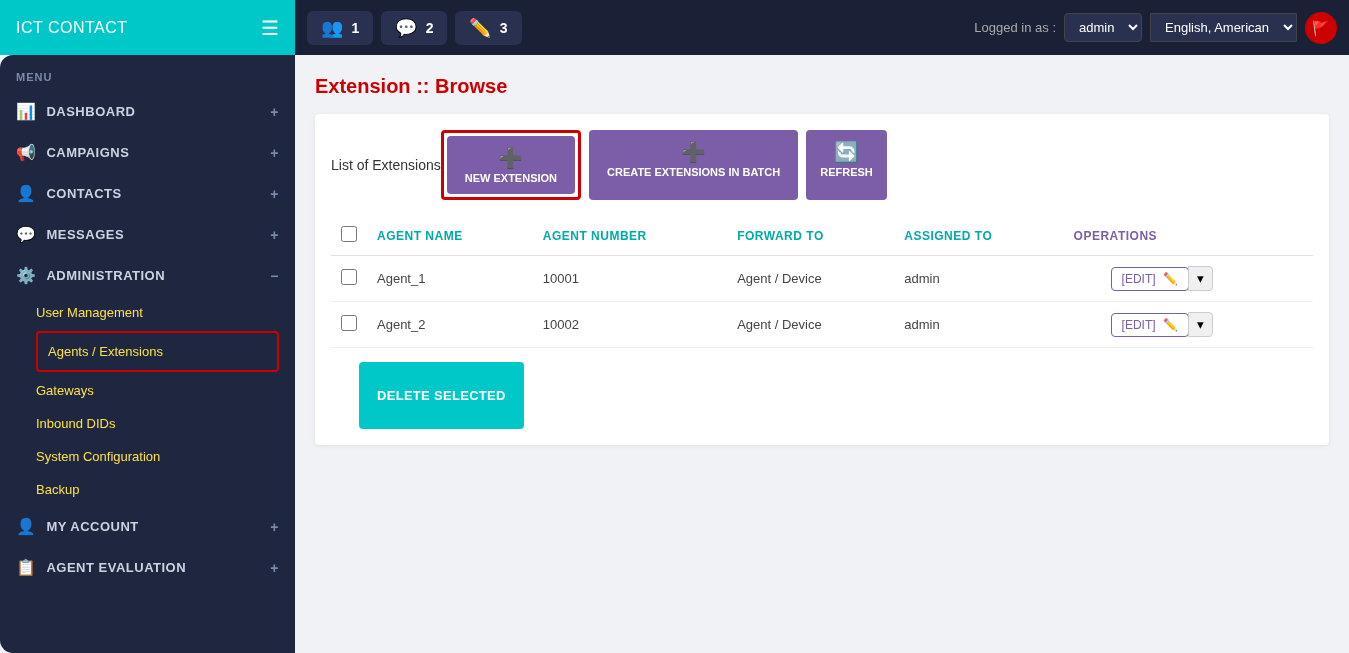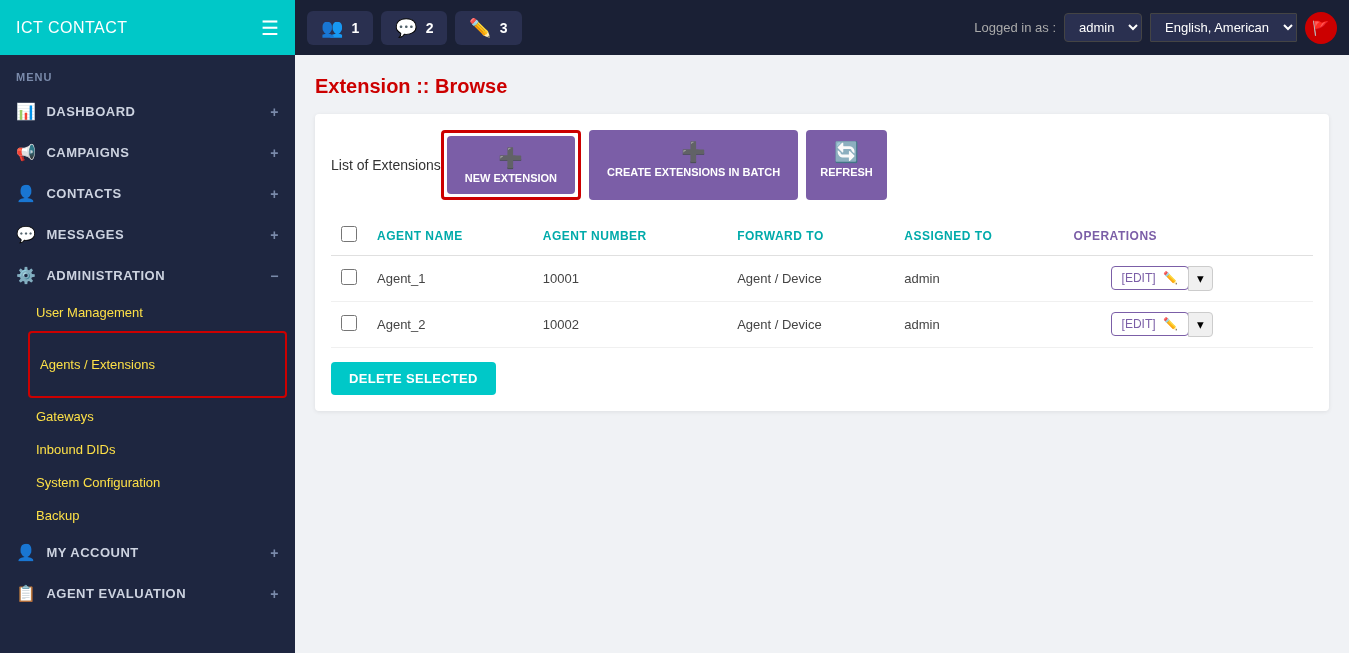--- a/index.html
+++ b/index.html
@@ -93,20 +93,21 @@
       display: flex;
       align-items: center;
       justify-content: center;
     }
 
     
     .main-layout {
       display: flex;
       flex: 1;
       overflow: hidden;
+      border-radius: 13px;
     }
 
     
     .sidebar {
       background: #1e2640;
       width: 295px;
       flex-shrink: 0;
       overflow-y: auto;
       color: white;
     }
@@ -140,22 +141,22 @@
       padding: 9px 16px;
       cursor: pointer;
       color: #fde047;
       font-size: 13px;
       gap: 8px;
     }
     .sidebar-sub-item.active {
       background: transparent;
       border: 2px solid #cc0000;
       border-radius: 4px;
-      margin: 2px 8px;
-      padding: 24px 10px;
+      margin: 2px 16px;
+      padding: 11px 10px;
     }
 
     
     .content-area {
       flex: 1;
       overflow-y: auto;
       background: #f0f2f5;
       padding: 20px;
     }
     .page-title {
@@ -286,33 +287,34 @@
     .btn-edit-icon { color: #00aaaa; margin-left: 4px; }
     .btn-dropdown {
       background: #f0f0f0;
       border: 1px solid #ccc;
       border-radius: 0 4px 4px 0;
       padding: 4px 8px;
       cursor: pointer;
       margin-left: -1px;
     }
 
-    .ops-cell { display: flex; align-items: flex-start; padding-left: 37px; }
+    .ops-cell { display: flex; align-items: center; padding-left: 37px; }
 
     .btn-delete-selected {
       background: #00c8c8;
       color: white;
       border: none;
       border-radius: 4px;
-      padding: 9px 18px;
+      padding: 26px 18px;
       cursor: pointer;
       font-size: 13px;
       font-weight: bold;
       margin-top: 14px;
       letter-spacing: 0.3px;
+      margin-left: 28px;
     }
   </style>
 </head>
 <body>
 
 <div class="top-header">
   <div class="brand-area">
     <span class="brand-title">ICT CONTACT</span>
     <span class="hamburger-icon">☰</span>
   </div>

